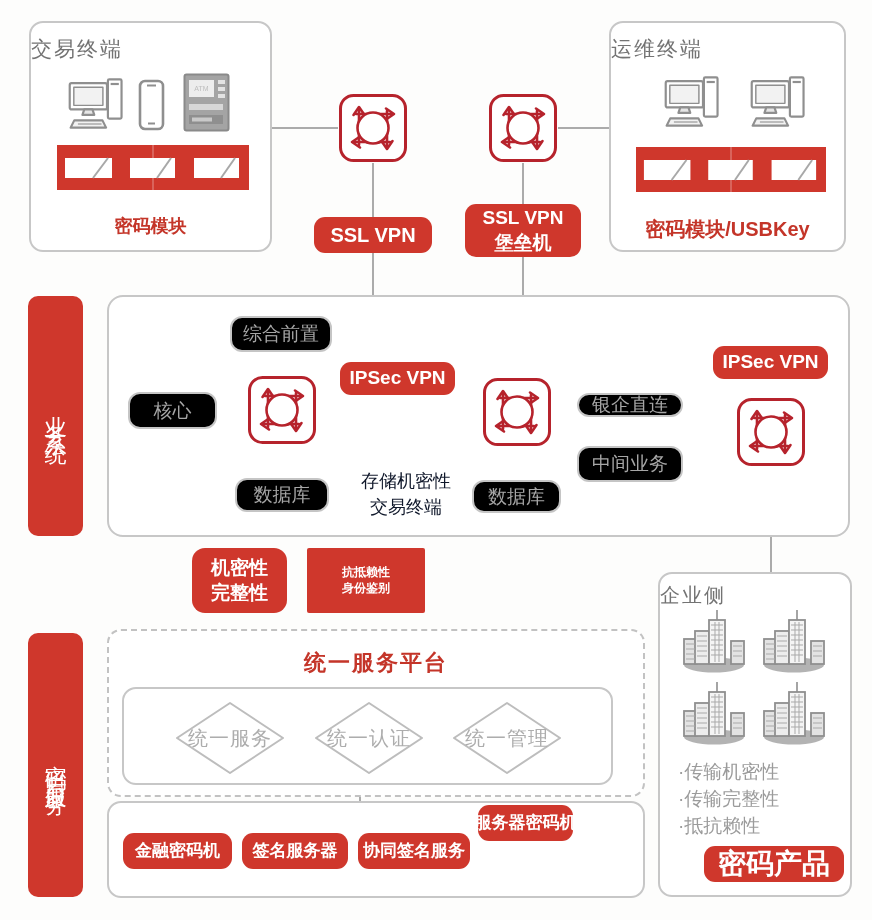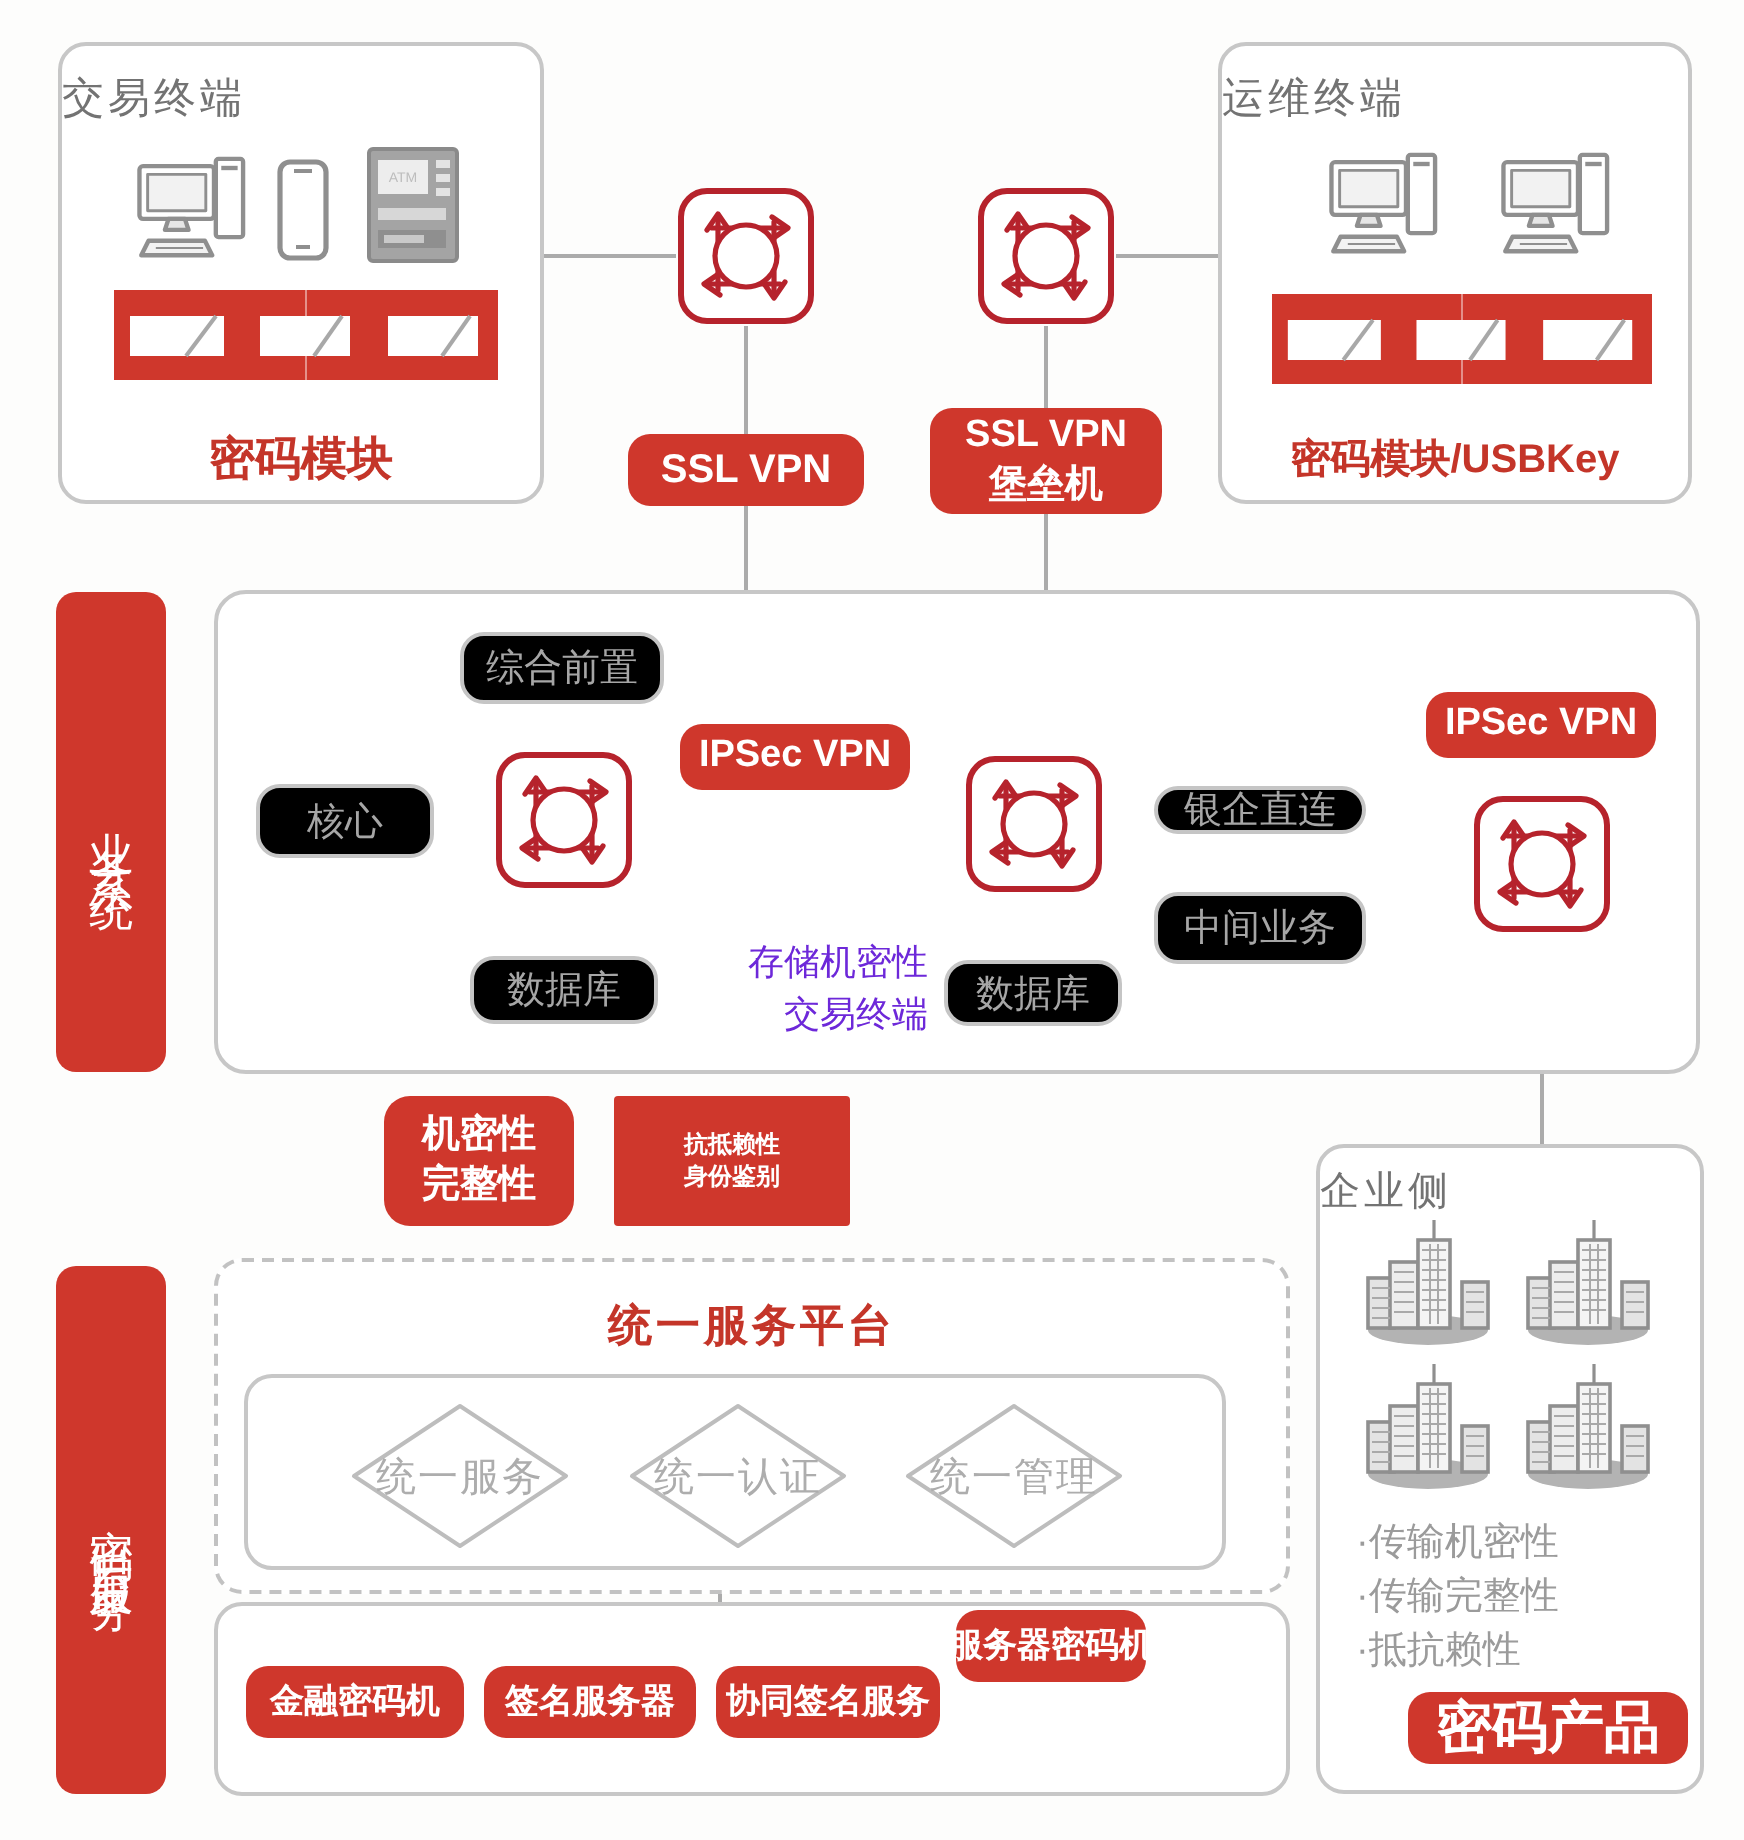--- a/index.html
+++ b/index.html
@@ -23,21 +23,21 @@
   .rpill{position:absolute;display:flex;flex-direction:column;align-items:center;justify-content:center;
          background:var(--red);color:#fff;font-weight:bold;border-radius:11px;white-space:nowrap;line-height:1.3;box-sizing:border-box;}
   .vtab{position:absolute;background:var(--red);border-radius:10px;color:#fff;writing-mode:vertical-rl;text-orientation:upright;
         display:flex;align-items:center;justify-content:center;font-size:22px;letter-spacing:9px;font-weight:500;}
   .redlabel{position:absolute;left:0;right:0;text-align:center;color:var(--red-text);font-weight:bold;}
   .neticon{position:absolute;width:70px;height:70px;}
   .dev{position:absolute;}
   .diamond{position:absolute;display:flex;align-items:center;justify-content:center;color:#adadad;font-size:20px;letter-spacing:1px;}
   .diamond svg{position:absolute;inset:0;}
   .diamond span{position:relative;}
-  .note{position:absolute;text-align:right;color:#6d28d9;font-size:18px;line-height:26px;white-space:nowrap;}
+  .note{position:absolute;text-align:center;color:#0f172a;font-size:18px;line-height:26px;white-space:nowrap;}
   .bullets{position:absolute;color:#9b9b9b;font-size:19px;line-height:27px;}
 </style>
 </head>
 <body>
 
 <div id="canvas">
 
   <svg class="abs" width="872" height="920" style="left:0;top:0">
     <g stroke="#ababab" stroke-width="2" fill="none">
       <path d="M272 128 H338"></path>
@@ -115,21 +115,21 @@
     <rect x="8" y="13" width="47" height="20" fill="#fff"></rect>
     <rect x="73" y="13" width="45" height="20" fill="#fff"></rect>
     <rect x="137" y="13" width="45" height="20" fill="#fff"></rect>
     <g stroke="#a8a8a8" stroke-width="2">
       <line x1="36" y1="33" x2="51" y2="13"></line>
       <line x1="100" y1="33" x2="114" y2="13"></line>
       <line x1="164" y1="33" x2="178" y2="13"></line>
     </g>
   </svg>
       </span>
-    <div class="redlabel" style="top:191px;font-size:23px">密码模块</div>
+    <div class="redlabel" style="top:191px;font-size:18px">密码模块</div>
   </div>
 
   <div class="gbox" style="left:609px;top:21px;width:237px;height:231px">
     <div class="gtitle" style="top:12px">运维终端</div>
     <span class="dev" style="left:52px;top:50px;width:60px;height:58px">
         <svg viewBox="0 0 66 60" width="100%" height="100%">
     <g fill="#fff" stroke="#8f8f8f" stroke-width="2.4" stroke-linejoin="round">
       <rect x="45" y="3" width="15" height="43" rx="1.5"></rect>
       <line x1="48" y1="8" x2="57" y2="8"></line>
       <rect x="3" y="7" width="41" height="29" rx="2"></rect>

